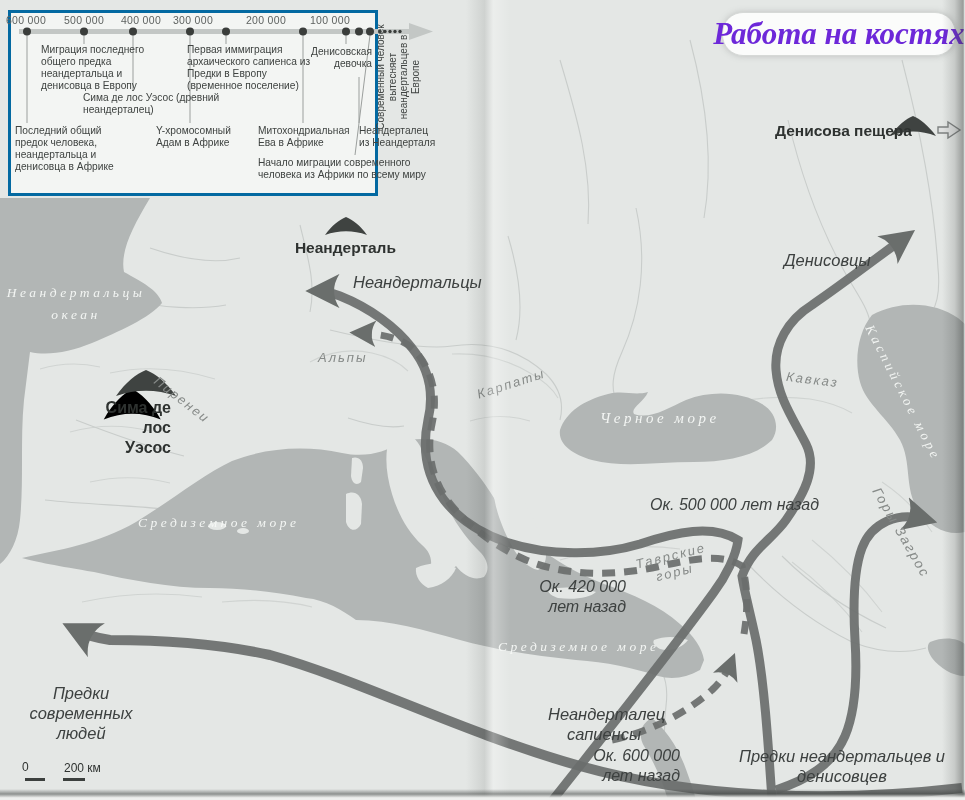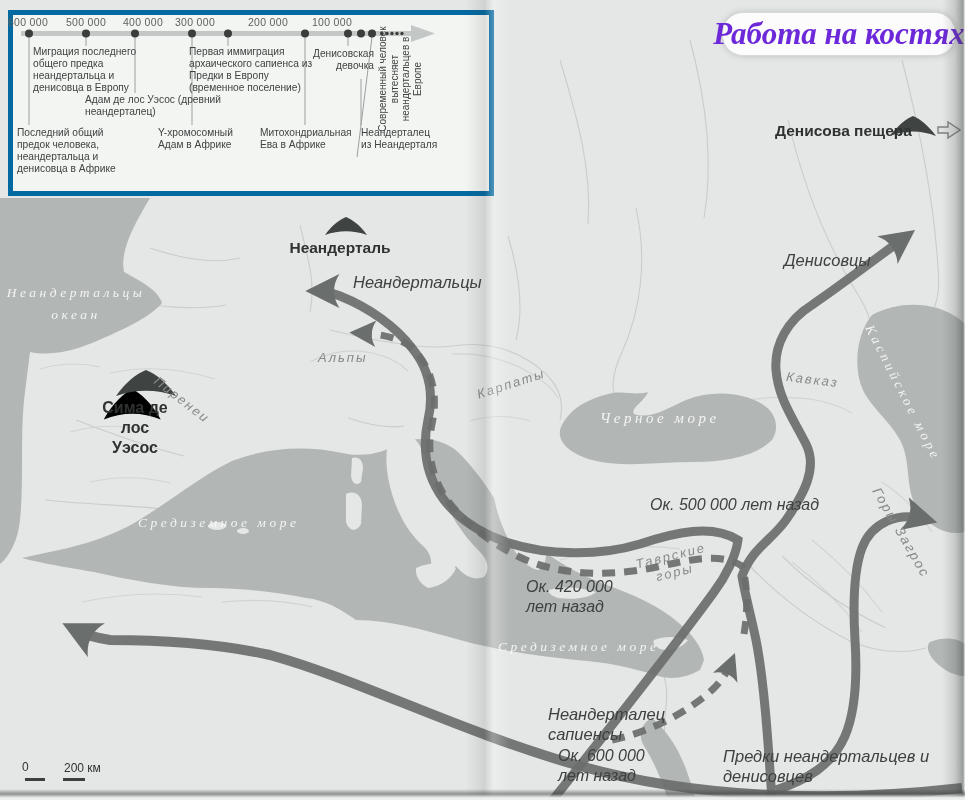--- a/index.html
+++ b/index.html
@@ -1,36 +1,36 @@
 <!DOCTYPE html>
 <html><head>
 <meta charset="utf-8">
 <style>
   html,body{margin:0;padding:0;background:#d8dad8;}
   #page{position:relative;width:965px;height:800px;overflow:hidden;
         background:#e4e7e5;font-family:"Liberation Sans",sans-serif;}
   #map-svg{position:absolute;left:0;top:0;}
   .abs{position:absolute;}
   
-  .site{font-weight:bold;color:#2e3230;font-size:15.5px;line-height:1.2;text-align:center;}
-  .route{font-style:italic;color:#3d4140;font-size:16.5px;line-height:1.22;font-weight:500;}
-  .age{font-style:italic;color:#3d4140;font-size:16px;line-height:1.25;text-align:left;font-weight:500;}
+  .site{font-weight:bold;color:#2e3230;font-size:15.5px;line-height:1.2;text-align:right;}
+  .route{font-style:italic;color:#3d4140;font-size:16.5px;line-height:1.22;text-align:center;font-weight:500;}
+  .age{font-style:italic;color:#3d4140;font-size:16px;line-height:1.25;text-align:right;font-weight:500;}
   .mount{font-style:italic;color:#868a88;font-size:13px;letter-spacing:2px;white-space:nowrap;text-align:center;line-height:1.3;}
   .sea{font-family:"Liberation Serif",serif;font-style:italic;color:rgba(248,250,248,0.93);
        font-size:13.5px;letter-spacing:3.5px;text-align:center;line-height:1.6;white-space:nowrap;}
   .rot{transform-origin:center center;}
   
   #title-box{left:722px;top:12px;width:232px;height:42px;background:#fbfcfb;border-radius:21px;
     border:1px solid #d6d9d7;display:flex;align-items:center;justify-content:center;
     box-shadow:0 0 6px rgba(120,124,122,.35);}
   #title-box span{font-family:"Liberation Serif",serif;font-style:italic;font-weight:bold;
     font-size:31px;color:#6d28d9;white-space:nowrap;}
   
-  #timeline{left:8px;top:10px;width:486px;height:186px;background:rgba(243,245,243,0.95);
-    border:5px solid #0369a1;box-sizing:border-box;}
+  #timeline{left:8px;top:10px;width:370px;height:186px;background:rgba(243,245,243,0.95);
+    border:3px solid #0369a1;box-sizing:border-box;}
   #timeline .tick{position:absolute;top:1px;width:52px;text-align:center;
     font-size:10.5px;color:#5e6260;letter-spacing:.3px;}
   #timeline .ev{position:absolute;font-size:10.2px;line-height:1.18;color:#3f4341;}
   #tl-rot{position:absolute;left:338px;top:34px;width:112px;height:60px;
     transform:rotate(-90deg);transform-origin:center center;
     font-size:10px;line-height:1.15;color:#3f4341;text-align:center;}
   
   .scale-txt{font-size:12px;color:#2f3331;}
   .scale-bar{height:3px;background:#3c403e;}
   
@@ -218,28 +218,29 @@
       </g>
     </svg>
 
     <div class="tick" style="left:-11px">600 000</div>
     <div class="tick" style="left:47px">500 000</div>
     <div class="tick" style="left:104px">400 000</div>
     <div class="tick" style="left:156px">300 000</div>
     <div class="tick" style="left:229px">200 000</div>
     <div class="tick" style="left:293px">100 000</div>
 
-    <div class="ev" style="left:20px;top:31px;width:125px">Миграция последнего общего предка неандертальца и денисовца в Европу</div>
-    <div class="ev" style="left:72px;top:79px;width:150px">Адам де лос Уэсос (древний неандерталец)</div>
+    <div class="ev" style="left:30px;top:31px;width:125px">Миграция последнего общего предка неандертальца и денисовца в Европу</div>
+    <div class="ev" style="left:72px;top:79px;width:150px">Сима де лос Уэсос (древний неандерталец)</div>
     <div class="ev" style="left:176px;top:31px;width:130px">Первая иммиграция архаического сапиенса из Предки в Европу (временное поселение)</div>
     <div class="ev" style="left:291px;top:33px;width:70px;text-align:right">Денисовская девочка</div>
     <div class="ev" style="left:4px;top:112px;width:120px">Последний общий предок человека, неандертальца и денисовца в Африке</div>
     <div class="ev" style="left:145px;top:112px;width:88px">Y-хромосомный Адам в Африке</div>
     <div class="ev" style="left:247px;top:112px;width:98px">Митохондриальная Ева в Африке</div>
     <div class="ev" style="left:348px;top:112px;width:78px">Неандерталец из Неандерталя</div>
+    <div class="ev" style="left:247px;top:144px;width:168px">Начало миграции современного человека из Африки по всему миру</div>
     <div id="tl-rot">Современный человек вытесняет неандертальцев в Европе</div>
   </div>
 
   <div class="abs site" style="left:775px;top:122px;white-space:nowrap">Денисова пещера</div>
   <div class="abs site" style="left:284px;top:239px;width:112px">Неандерталь</div>
   <div class="abs site" style="left:99px;top:398px;width:72px;font-size:16px;line-height:1.25">Сима де лос Уэсос</div>
 
   <div class="abs sea" style="left:6px;top:282px;width:140px;white-space:normal">Неандертальцы океан</div>
   <div class="abs sea" style="left:600px;top:406px;font-size:15px">Черное море</div>
   <div class="abs sea rot" style="left:818px;top:382px;width:170px;transform:rotate(63deg)">Каспийское море</div>
@@ -248,20 +249,21 @@
 
   <div class="abs mount rot" style="left:148px;top:392px;transform:rotate(38deg)">Пиренеи</div>
   <div class="abs mount" style="left:318px;top:350px">Альпы</div>
   <div class="abs mount rot" style="left:476px;top:376px;transform:rotate(-18deg)">Карпаты</div>
   <div class="abs mount rot" style="left:786px;top:372px;transform:rotate(7deg)">Кавказ</div>
   <div class="abs mount rot" style="left:618px;top:548px;width:110px;white-space:normal;transform:rotate(-14deg)">Таврские горы</div>
   <div class="abs mount rot" style="left:836px;top:524px;width:130px;transform:rotate(60deg);font-size:13.5px">Горы Загрос</div>
 
   <div class="abs route" style="left:353px;top:272px;white-space:nowrap">Неандертальцы</div>
   <div class="abs route" style="left:784px;top:250px;white-space:nowrap">Денисовцы</div>
+  <div class="abs route" style="left:5px;top:683px;width:152px">Предки современных людей</div>
   <div class="abs route" style="left:548px;top:704px;width:112px">Неандерталец сапиенсы</div>
   <div class="abs route" style="left:723px;top:746px;width:238px">Предки неандертальцев и денисовцев</div>
   <div class="abs age" style="left:650px;top:495px;white-space:nowrap">Ок. 500 000 лет назад</div>
   <div class="abs age" style="left:526px;top:577px;width:100px">Ок. 420 000 лет назад</div>
   <div class="abs age" style="left:558px;top:746px;width:122px">Ок. 600 000 лет назад</div>
 
   <div class="abs scale-txt" style="left:22px;top:760px">0</div>
   <div class="abs scale-txt" style="left:64px;top:761px">200 км</div>
   <div class="abs scale-bar" style="left:25px;top:778px;width:20px"></div>
   <div class="abs scale-bar" style="left:63px;top:778px;width:22px"></div>

